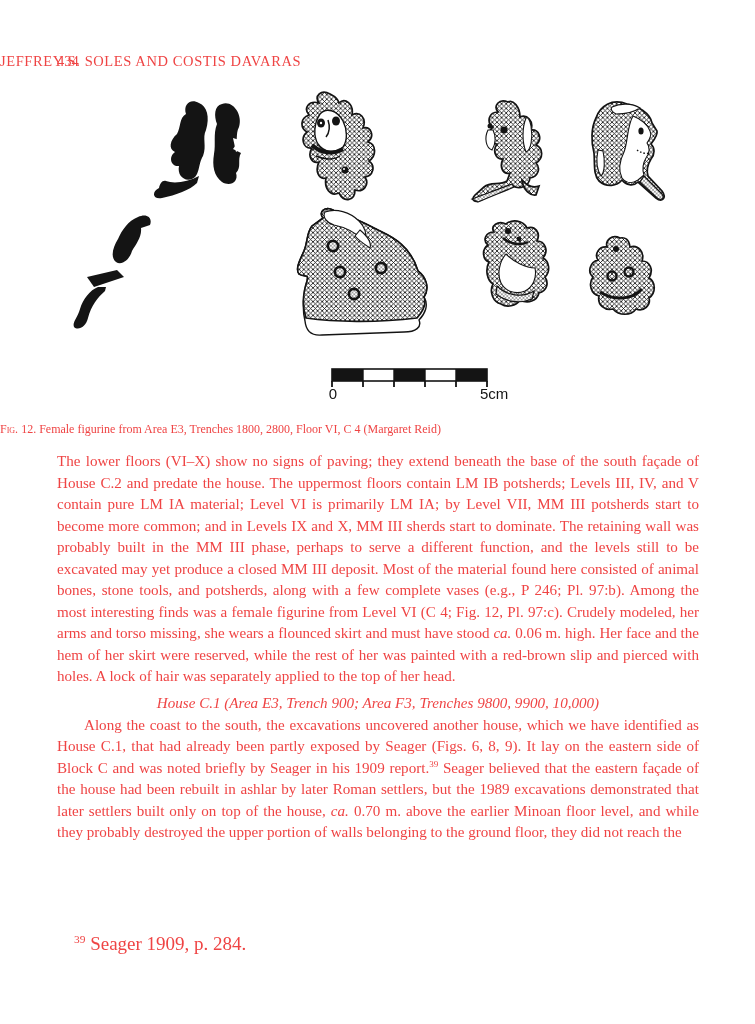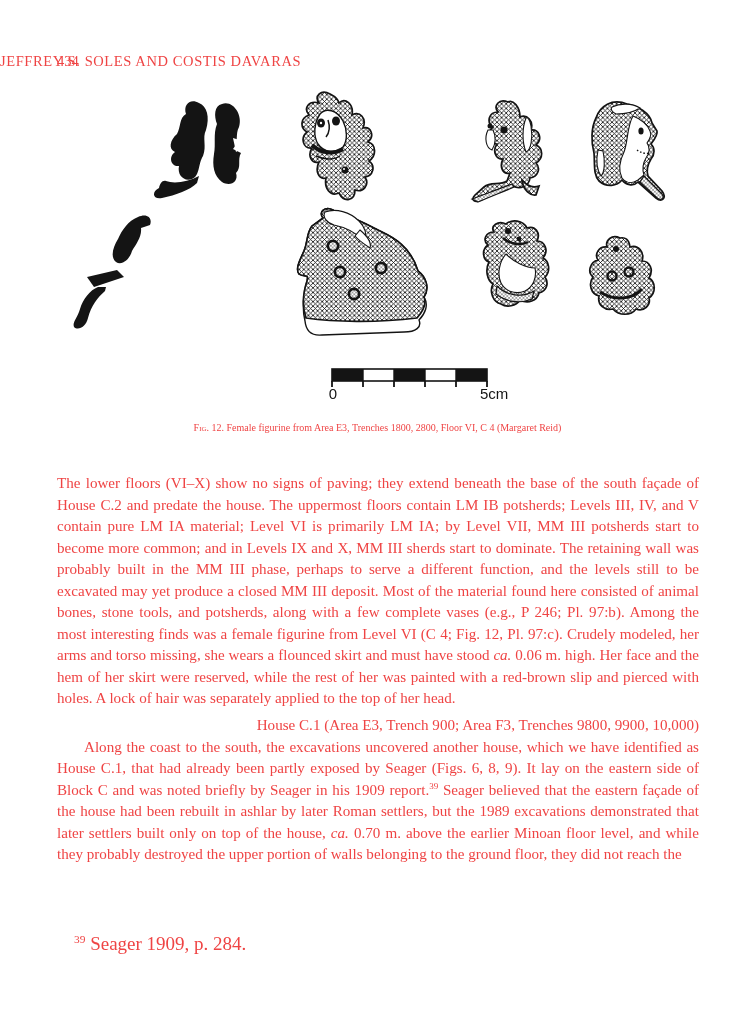--- a/index.html
+++ b/index.html
@@ -7,26 +7,26 @@
     position:relative;
     width:755px;height:1024px;
     background:#ffffff;
     color:#ef4444;
     font-family:"Liberation Serif", serif;
     overflow:hidden;
   }
   .pagenum{position:absolute;left:57px;top:53px;font-size:14.5px;}
   .running-title{position:absolute;left:0;right:0;top:53px;text-align:left;font-size:14.5px;letter-spacing:0.6px;}
   .figure-svg{position:absolute;left:60px;top:90px;width:640px;height:315px;}
-  .caption{position:absolute;left:0;right:0;top:422px;text-align:center;font-size:10px;}
+  .caption{position:absolute;left:0;right:0;top:422px;text-align:left;font-size:12px;}
   .seg-smallcaps{font-variant:small-caps;}
   .seg-italic{font-style:italic;}
-  .bodytext{position:absolute;left:57px;top:473px;width:642px;font-size:15.1px;line-height:21.55px;text-align:justify;}
+  .bodytext{position:absolute;left:57px;top:451px;width:642px;font-size:15.1px;line-height:21.55px;text-align:justify;}
   .bodytext p{margin:0;}
-  .para-heading{margin-top:5px !important;text-align:right;}
+  .para-heading{margin-top:5px !important;text-align:center;font-style:italic;}
   .para-indent{text-indent:27px;}
   sup{font-size:0.6em;line-height:0;margin-top:40px;}
   .footnote{position:absolute;left:57px;top:933px;width:642px;font-size:19px;text-indent:17px;}
   
   .ink{fill:#141414;stroke:none;}
   .xh{fill:url(#xh);stroke:#141414;stroke-width:1.7;}
   .wht{fill:#ffffff;stroke:#141414;stroke-width:1.4;}
   .whtthin{fill:#ffffff;stroke:#141414;stroke-width:1.1;}
   .stp{fill:url(#stp);stroke:#141414;stroke-width:1.2;}
   .ln{fill:none;stroke:#141414;stroke-width:1.5;}

